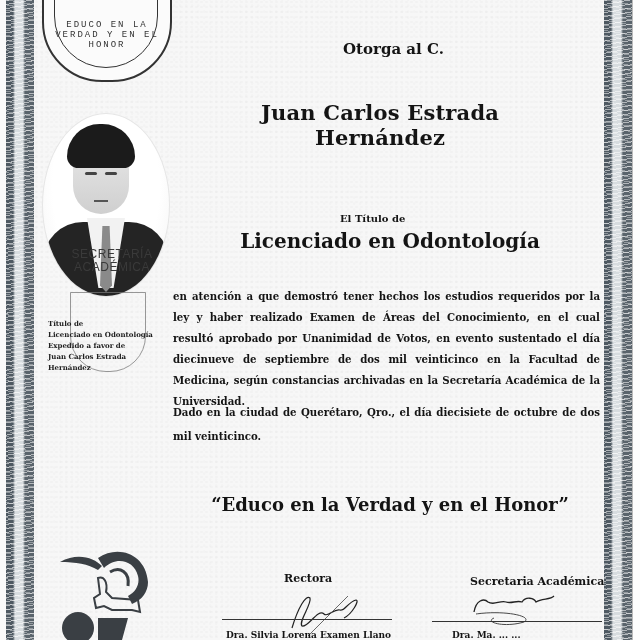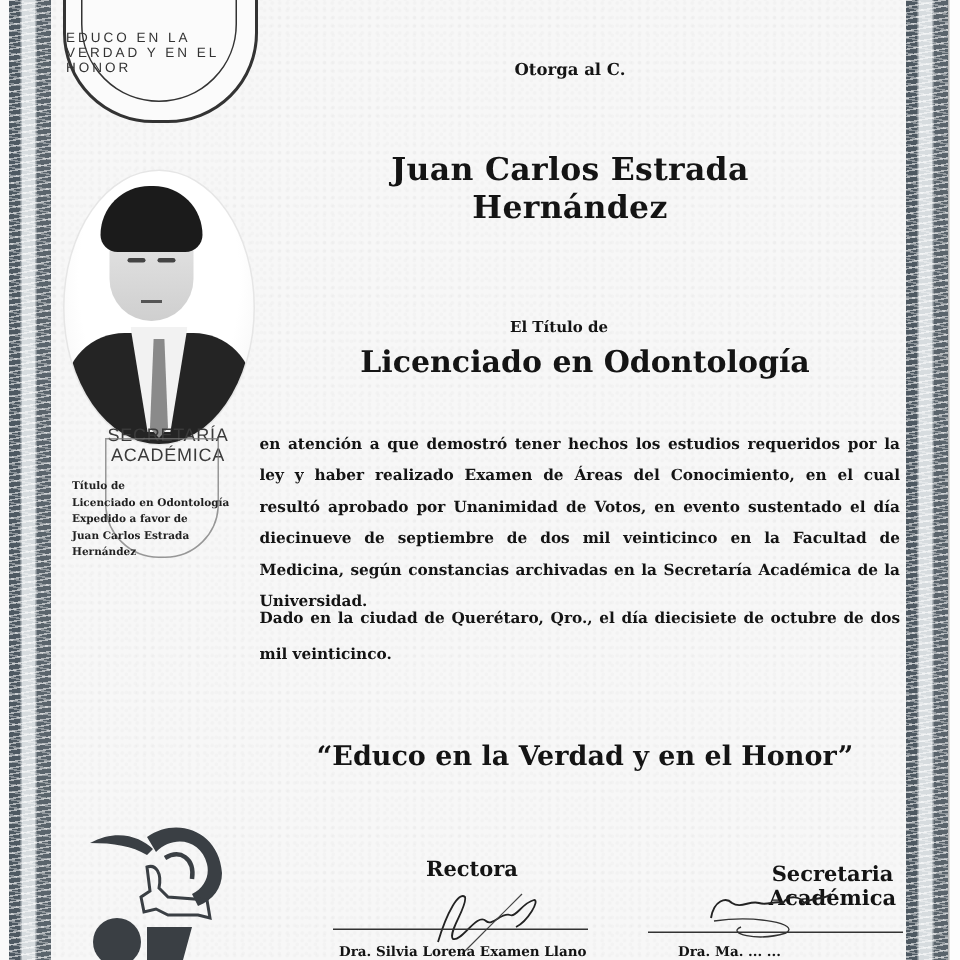--- a/index.html
+++ b/index.html
@@ -36,22 +36,22 @@
     }
     .crest-inner {
       position: absolute; left: 10px; top: 0; width: 102px; height: 104px;
       border: 1.5px solid #333; border-radius: 0 0 52px 52px;
     }
     .crest-orbit {
       position: absolute; left: 38px; top: 8px; width: 58px; height: 24px;
       border: 1.2px solid #333; border-radius: 50%; transform: rotate(-20deg);
     }
     .crest-motto {
-      position: absolute; left: 0; width: 100%; top: 58px; 
-      font-family: Liberation Sans, sans-serif; font-size: 9px; letter-spacing: 2px; color: #333;
+      position: absolute; left: 0; width: 100%; top: 58px; text-align: center;
+      font-family: Liberation Mono, monospace; font-size: 9px; letter-spacing: 2px; color: #333;
     }
 
     
     .photo {
       position: absolute; left: 42px; top: 113px; width: 126px; height: 182px;
       border-radius: 50%; overflow: hidden;
       background: radial-gradient(ellipse at 50% 40%, #ffffff 0 60%, #f0f0f0 100%);
       border: 1px solid #e6e6e6;
     }
     .photo .hair {
@@ -73,49 +73,48 @@
       background:#f2f2f2; clip-path: polygon(0 0,100% 0,70% 100%,30% 100%);
     }
     .photo .tie {
       position:absolute; left:57px; top:112px; width:12px; height:66px;
       background:#8a8a8a; clip-path: polygon(20% 0,80% 0,100% 90%,50% 100%,0 90%);
     }
     .stamp-text {
       position:absolute; left:52px; top:248px; width:120px; text-align:center;
       font-family:"Liberation Sans", sans-serif; font-size:12px; line-height:13px; color:#3a3a3a;
       letter-spacing: 0.5px;
-      margin-top: 36px;
     }
 
     
     .seal {
       position:absolute; left:70px; top:292px; width:74px; height:78px;
       border:1px solid #777; border-radius: 0 0 36px 36px; opacity:0.75;
     }
     .seal-caption {
       position:absolute; left:48px; top:318px; width:120px; text-align:left;
       font-family:"DejaVu Serif", serif; font-weight:bold; font-size:7px; line-height:11px; color:#222;
     }
 
     .blk { font-family: "DejaVu Serif", serif; font-weight: bold; }
-    .otorga { position:absolute; left:343px; top:40px; font-size:11px;text-align:center; }
+    .otorga { position:absolute; left:343px; top:40px; font-size:15px;text-align:center; }
     .name { position:absolute; left:200px; top:100px; width:360px; text-align:center; font-size:21px; letter-spacing:0.2px; }
     .titulo-de { position:absolute; left:340px; top:175px; font-size:10px;margin-top:38px; }
     .degree { position:absolute; left:220px; top:229px; width:340px; text-align:center; font-size:20px; }
     .body-text {
       position:absolute; left:173px; top:286px; width:427px;
       font-size:10.2px; line-height:21px; text-align:justify; text-align-last:left;
     }
     .body-text2 {
       position:absolute; left:173px; top:400px; width:427px;
       font-size:10.2px; line-height:24px; text-align:justify; text-align-last:left;
     }
     .motto { position:absolute; left:210px; top:494px; width:360px; text-align:center; font-size:18px; }
 
-    .sig-title { position:absolute; font-size:14px; }
+    .sig-title { position:absolute; font-size:11px; }
     .sig-line { position:absolute; height:1px; background:#333; }
     .sig-name { position:absolute; font-size:9px; top:630px; white-space:nowrap; }
     .signature { position:absolute; }
 
     
     .logo { position:absolute; left:58px; top:548px; width:100px; height:92px; }
   </style>
 </head>
 <body>
 

